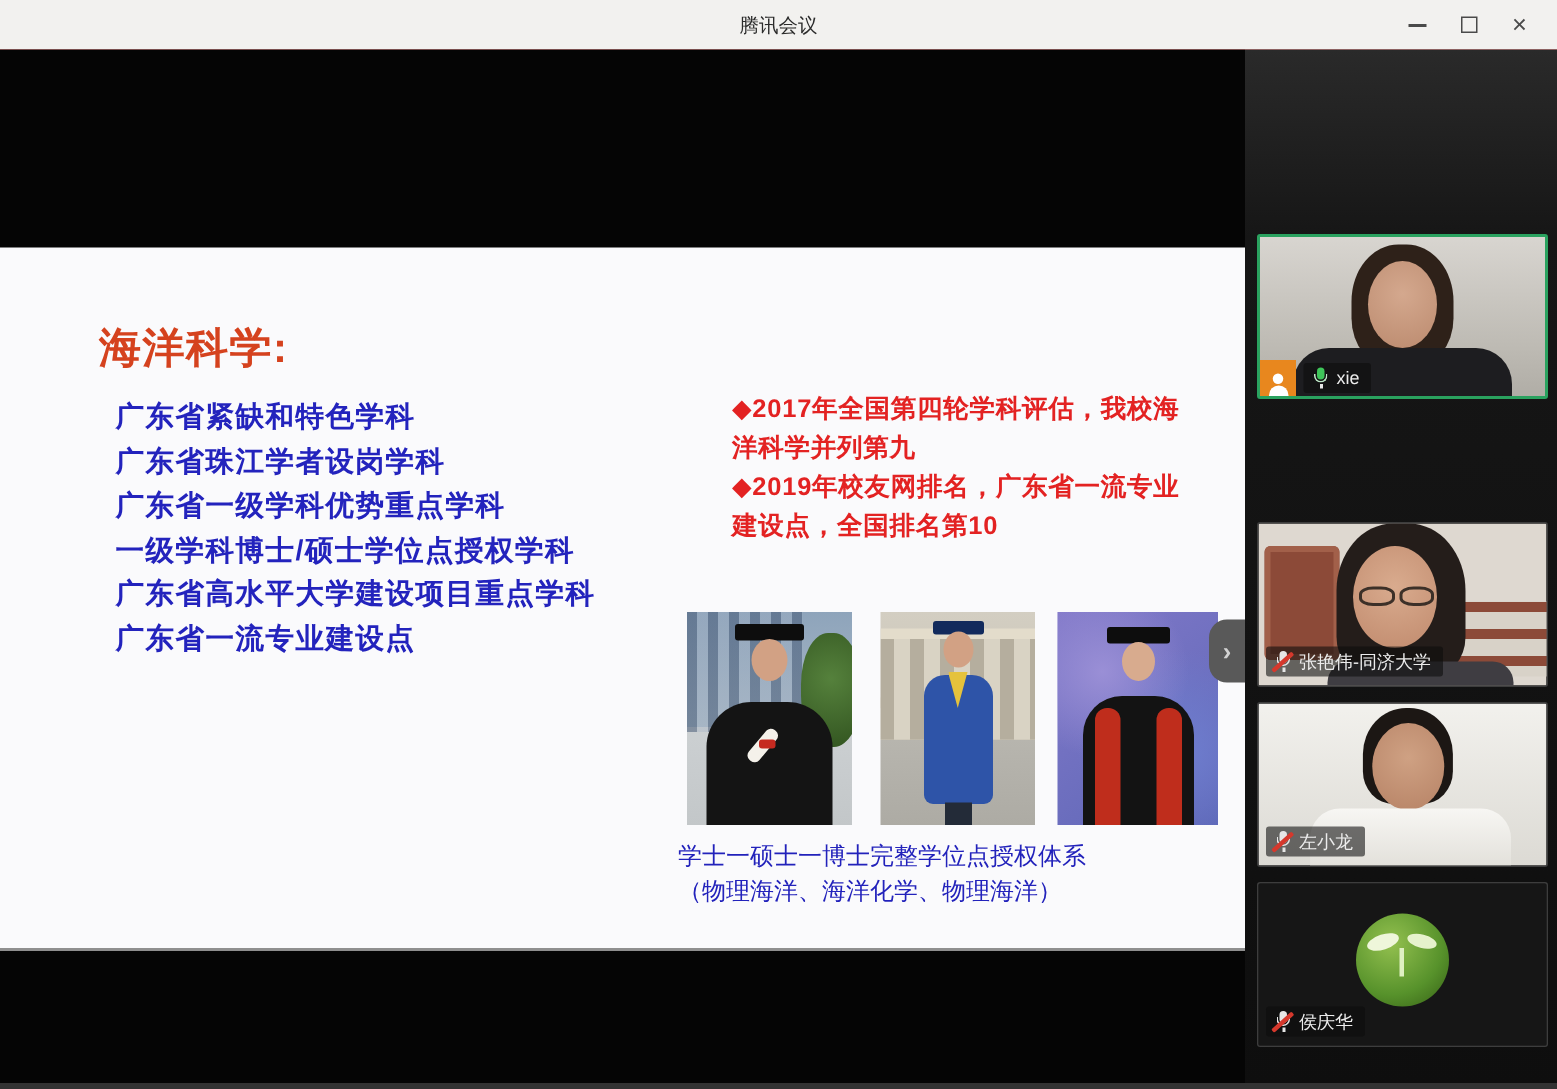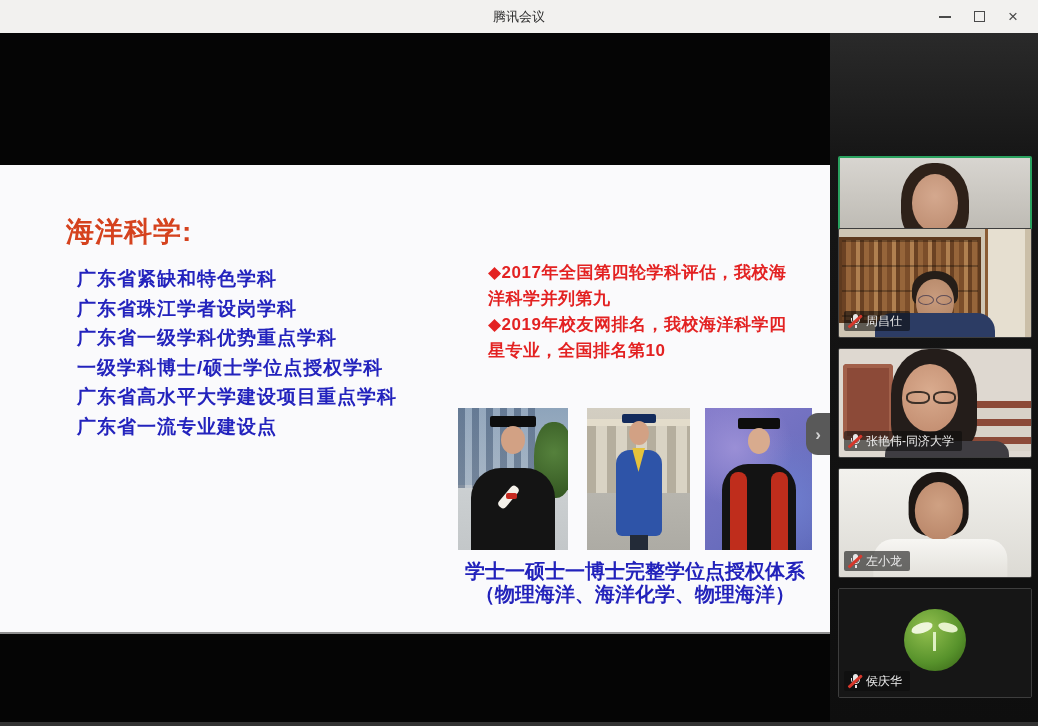--- a/index.html
+++ b/index.html
@@ -66,22 +66,22 @@
               background:#e5c23c; clip-path:polygon(0 0,100% 0,50% 100%); }
   .g2 .legs { position:absolute; left:50%; bottom:0; transform:translateX(-50%);
               width:18px; height:15px; background:#232b38; }
   .g3 .cap { top:10px; width:42px; height:11px; }
   .g3 .face { top:20px; width:22px; height:26px; background:#d8ab8e; }
   .g3 .gown { bottom:0; width:74px; height:86px; background:#131313; border-radius:26px 26px 0 0; }
   .g3 .gown::before, .g3 .gown::after { content:""; position:absolute; top:8px; width:17px; height:78px;
               background:#bf2d1c; border-radius:8px 8px 0 0; }
   .g3 .gown::before { left:8px; } .g3 .gown::after { right:8px; }
 
-  .caption { position:absolute; left:452px; top:395px; width:366px; text-align:center;
-             color:#2222bb; font-size:20px; font-weight:bold; line-height:23px; }
+  .caption { position:absolute; left:452px; top:395px; width:366px; text-align:left;
+             color:#2222bb; font-size:16px; font-weight:normal; line-height:23px; }
 
   
   .handle { position:absolute; left:806px; top:380px; width:24px; height:42px; background:#595959;
             border-radius:12px 0 0 12px; display:flex; align-items:center; justify-content:center;
             z-index:6; }
   .handle span { color:#d2d2d2; font-size:17px; font-weight:bold; line-height:1; }
 
   
   .sidebar { position:absolute; left:830px; top:33px; width:208px; height:693px;
              background:linear-gradient(180deg,#2a2a2a 0%,#161616 18%,#0e0e0e 100%); }
@@ -198,21 +198,21 @@
         <div>广东省紧缺和特色学科</div>
         <div>广东省珠江学者设岗学科</div>
         <div>广东省一级学科优势重点学科</div>
         <div>一级学科博士/硕士学位点授权学科</div>
         <div>广东省高水平大学建设项目重点学科</div>
         <div>广东省一流专业建设点</div>
       </div>
 
       <div class="highlights">
         <div>◆2017年全国第四轮学科评估，我校海洋科学并列第九</div>
-        <div>◆2019年校友网排名，我校海洋科学四星专业，全国排名第10</div>
+        <div>◆2019年校友网排名，广东省一流专业建设点，全国排名第10</div>
       </div>
 
       <div class="photo" id="photo1">
         <div class="bld"></div>
         <div class="tree"></div>
         <div class="grad g1">
           <div class="cap"></div>
             <div class="face"></div>
             <div class="gown"></div>
           <div class="scroll"></div>
@@ -265,41 +265,20 @@
           <div class="mic active">
               <i class="mb"></i>
               <i class="ms"></i>
               <i class="mt"></i>
             </div>
           <span>xie</span>
         </div>
       </div>
     </div>
 
-    <div class="tile" id="tile2">
-      <div class="scene s2">
-        <div class="shelf"></div>
-          <div class="door"></div>
-        <div class="hair"></div>
-          <div class="face"></div>
-        <div class="glasses">
-            <i></i>
-            <i></i>
-          </div>
-          <div class="shoulders"></div>
-      </div>
-      <div class="nameplate plate-pos">
-        <div class="mic muted">
-            <i class="mb"></i>
-            <i class="ms"></i>
-            <i class="mt"></i>
-          </div>
-        <span>周昌仕</span>
-      </div>
-    </div>
 
     <div class="tile" id="tile3">
       <div class="scene s3">
         <div class="furnL"></div>
           <div class="furnR"></div>
         <div class="hair"></div>
           <div class="face"></div>
         <div class="glasses">
             <i></i>
             <i></i>

